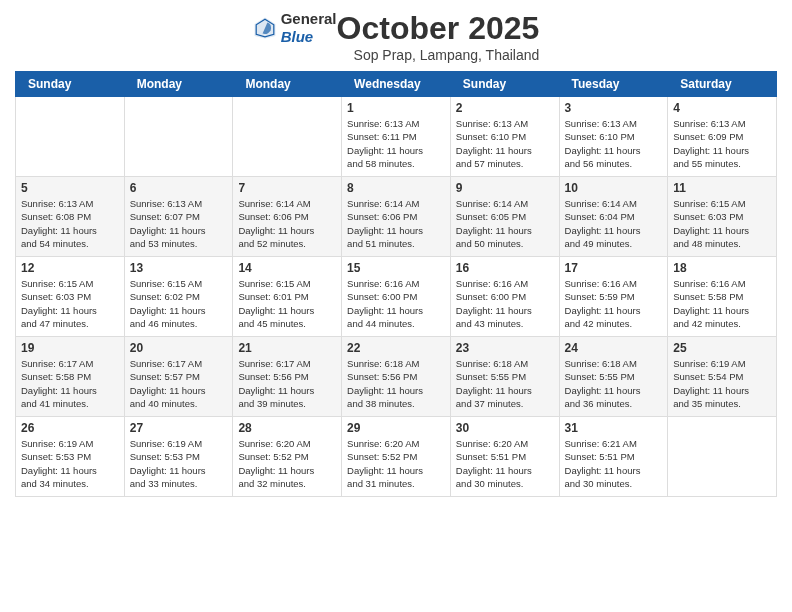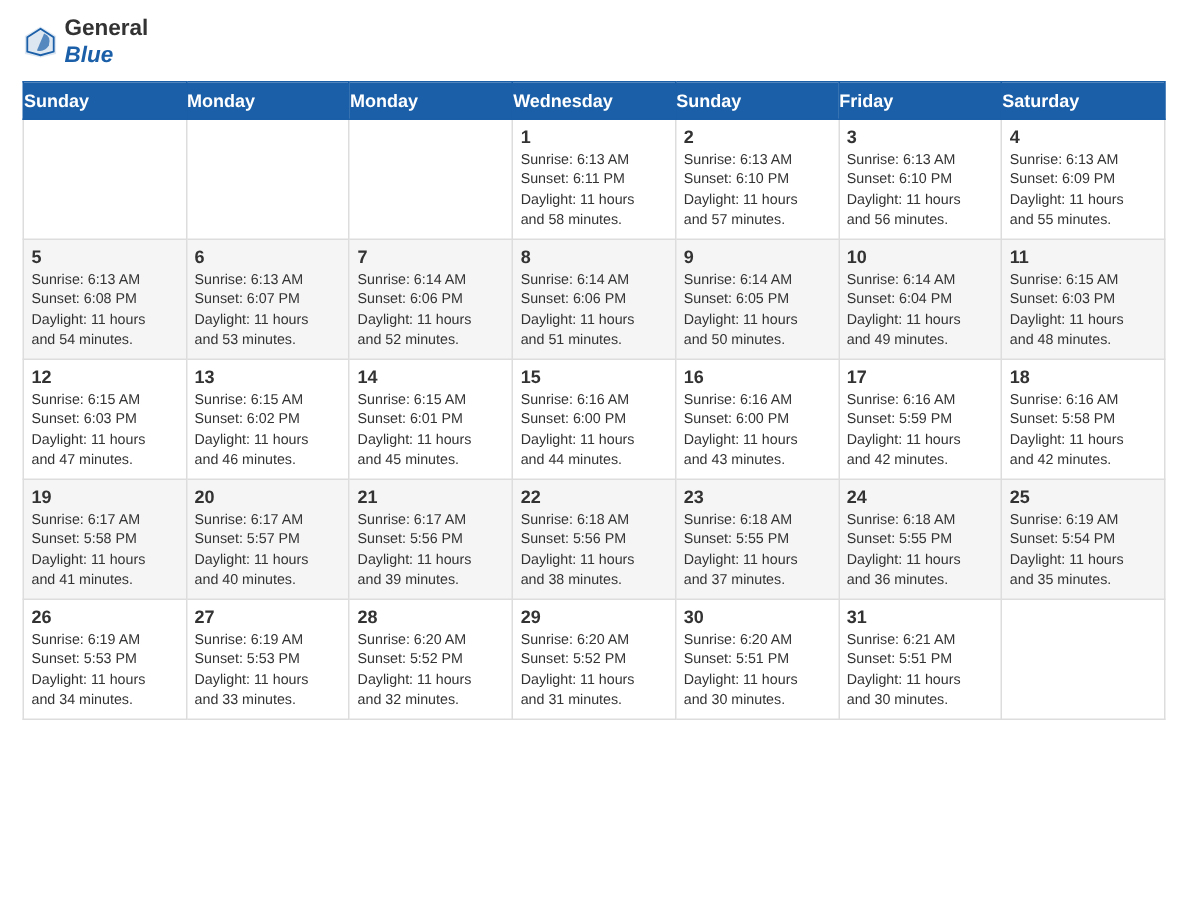--- a/index.html
+++ b/index.html
@@ -5,21 +5,21 @@
     * { box-sizing: border-box; margin: 0; padding: 0; }
     body {
       font-family: Arial, sans-serif;
       background: #fff;
       width: 792px;
       min-height: 612px;
       padding: 10px 15px 15px;
     }
     .header {
       display: flex;
-      justify-content: flex-start;
+      justify-content: center;
       align-items: flex-start;
       margin-bottom: 8px;
     }
     .logo {
       display: flex;
       align-items: center;
       gap: 4px;
     }
     .logo-icon {
       width: 24px;
@@ -40,21 +40,21 @@
     table {
       width: 100%;
       border-collapse: collapse;
       border: 1px solid #ccc;
     }
     thead tr th {
       background-color: #1a5fa8;
       color: #fff;
       font-size: 12px;
       font-weight: bold;
-      padding: 5px 0;
+      padding: 5px 12px;
       text-align: left;
       border: 1px solid #1a5fa8;
     }
     tbody tr td {
       width: calc(100% / 7);
       vertical-align: top;
       padding: 4px 5px;
       font-size: 10px;
       color: #333;
       border: 1px solid #ddd;
@@ -89,31 +89,35 @@
     <svg class="logo-icon" viewBox="0 0 30 30" xmlns="http://www.w3.org/2000/svg">
       <polygon points="15,2 28,10 28,25 15,28 2,25 2,10" fill="#1a5fa8" opacity="0.15"></polygon>
       <polygon points="15,4 26,11 26,23 15,26 4,23 4,11" fill="none" stroke="#1a5fa8" stroke-width="1.5"></polygon>
       <path d="M18 8 Q24 10 22 18 Q18 24 12 22" fill="#1a5fa8" opacity="0.7"></path>
     </svg>
     <div>
       <span style="font-size:15px;font-weight:bold;color:#333;">General</span><br>
       <span style="font-size:15px;font-weight:bold;color:#1a5fa8;font-style:italic;">Blue</span>
     </div>
   </div>
+  <div class="title-block">
+    <div class="month-title">October 2025</div>
+    <div class="location">Sop Prap, Lampang, Thailand</div>
+  </div>
 </div>
 
 <table>
   <thead>
     <tr>
     <th>Sunday</th>
         <th>Monday</th>
         <th>Monday</th>
         <th>Wednesday</th>
         <th>Sunday</th>
-        <th>Friday</th>
+        <th>Tuesday</th>
         <th>Saturday</th>
       </tr>
   </thead>
   <tbody id="calendar-body">
   <tr>
         <td class="empty-cell"></td>
         <td class="empty-cell"></td>
         <td class="empty-cell"></td>
         <td>
           <span class="day-num">1</span>

